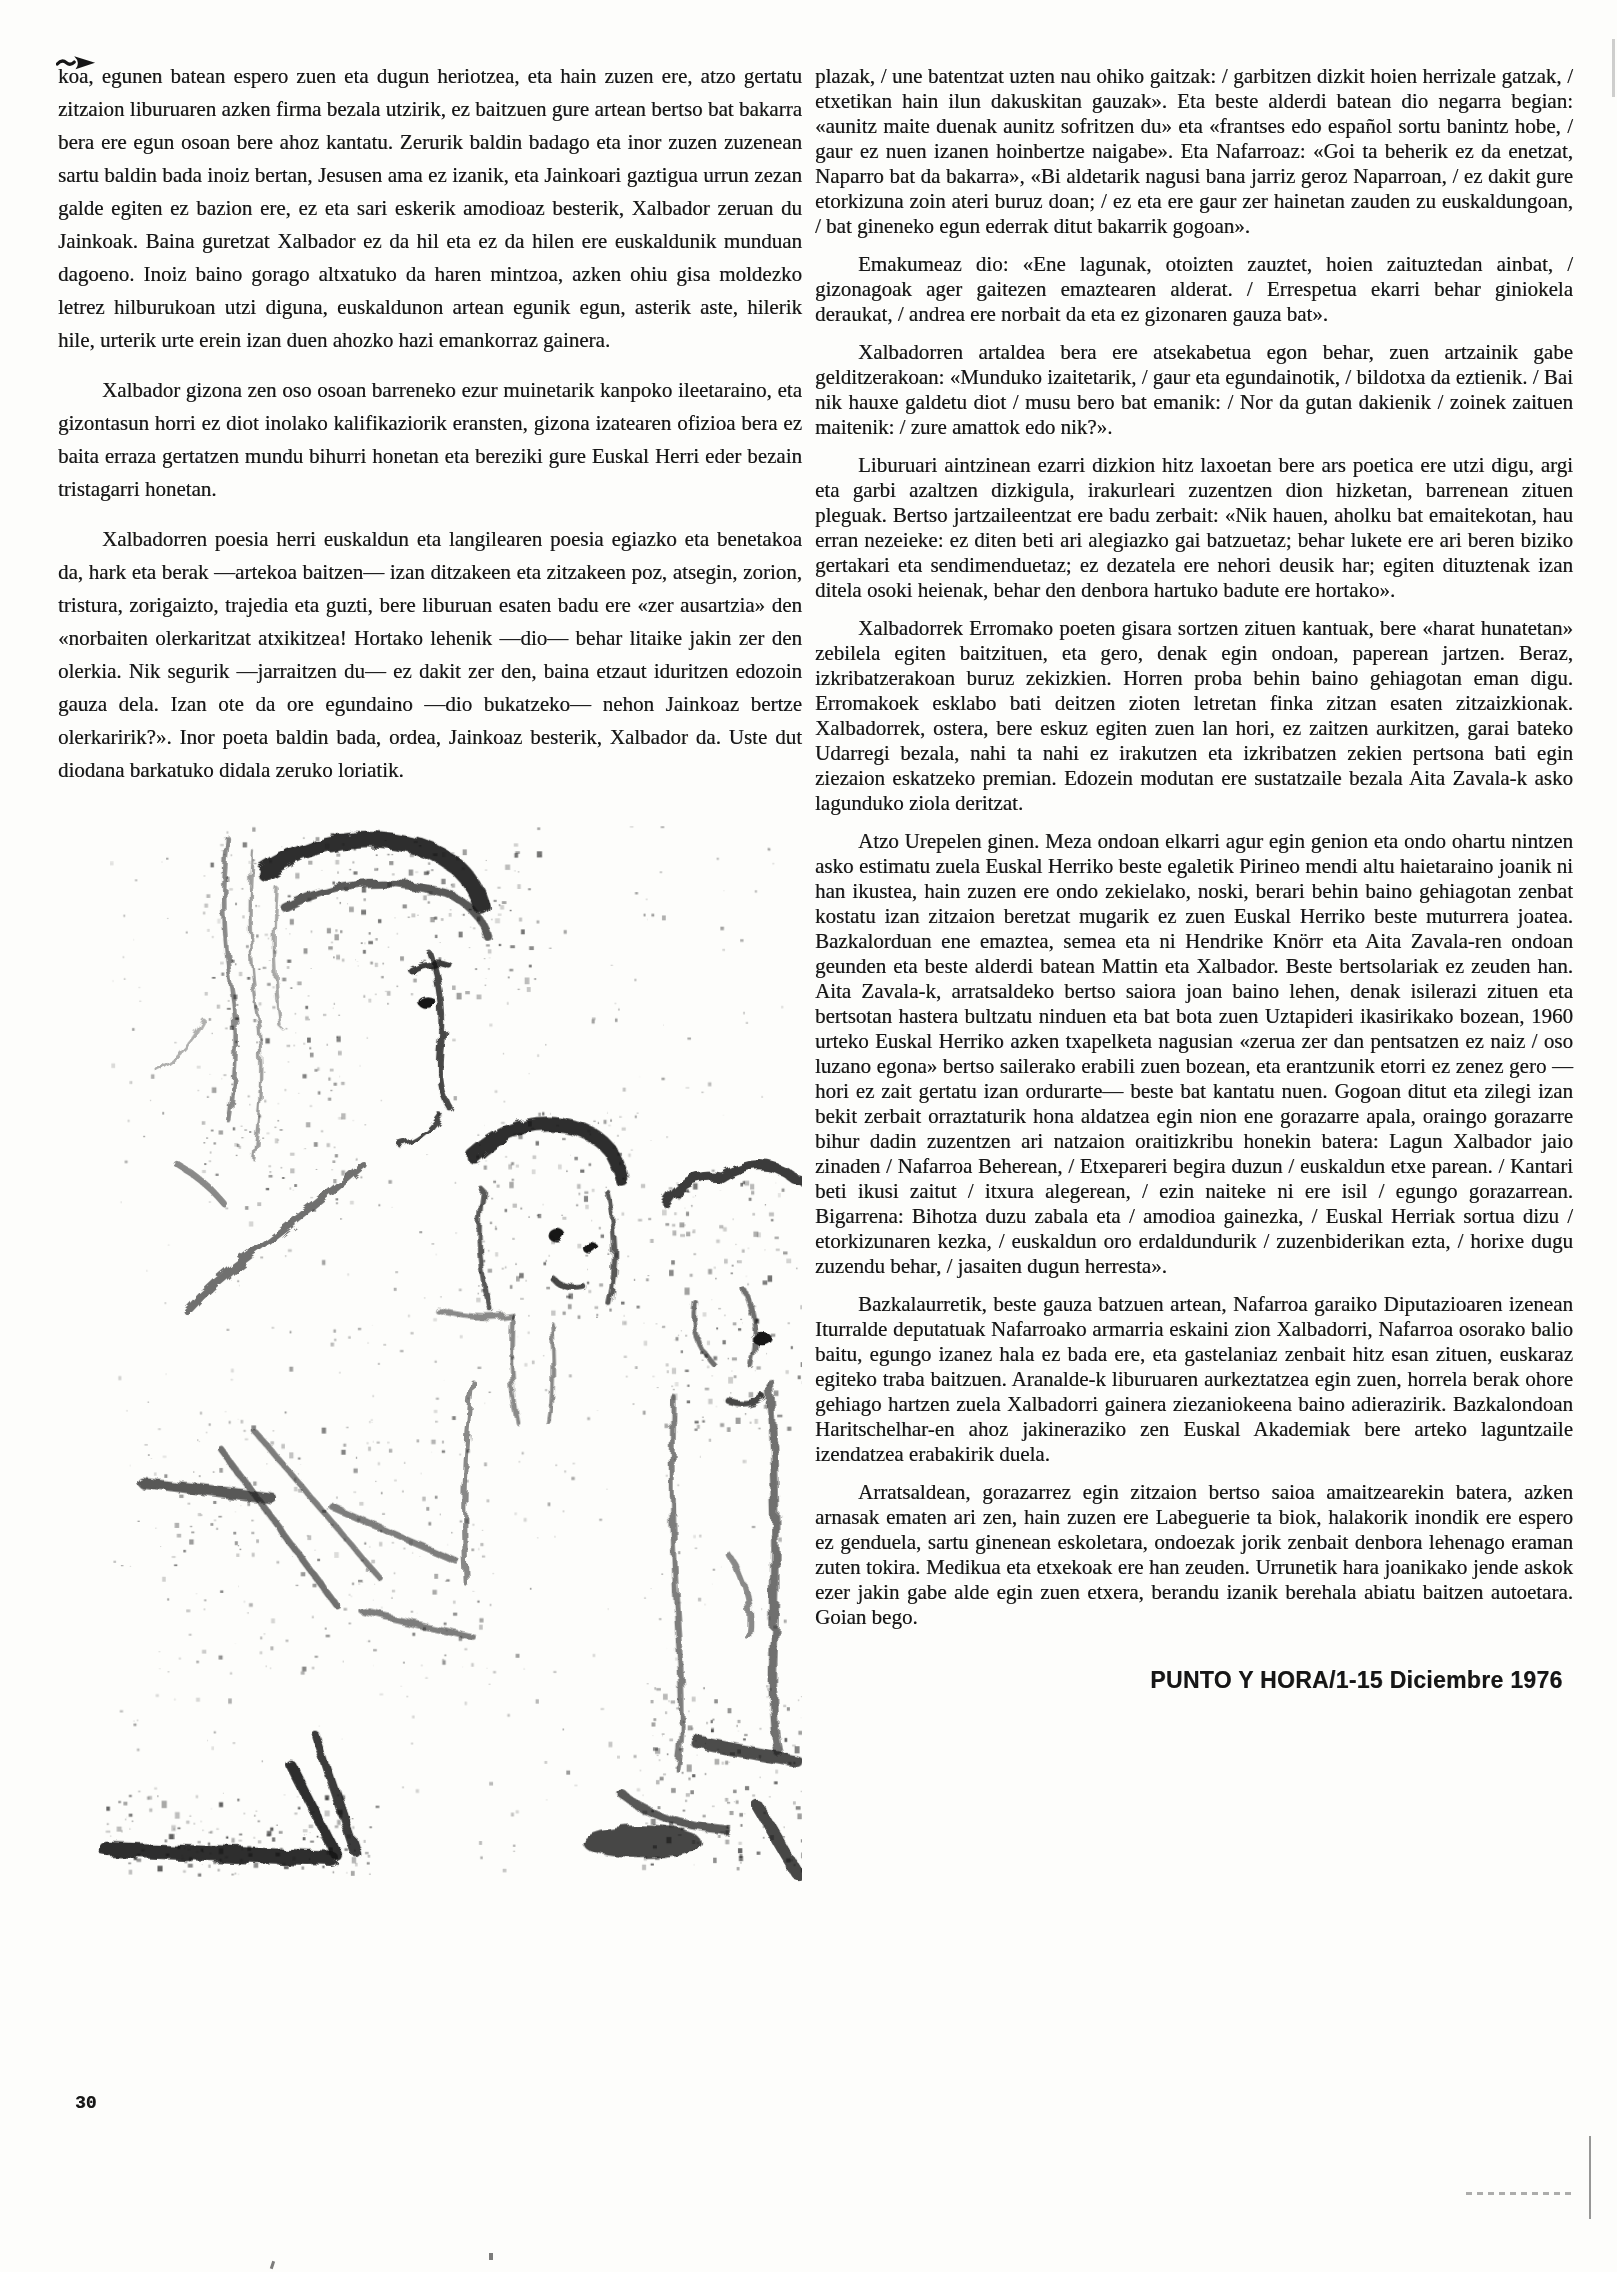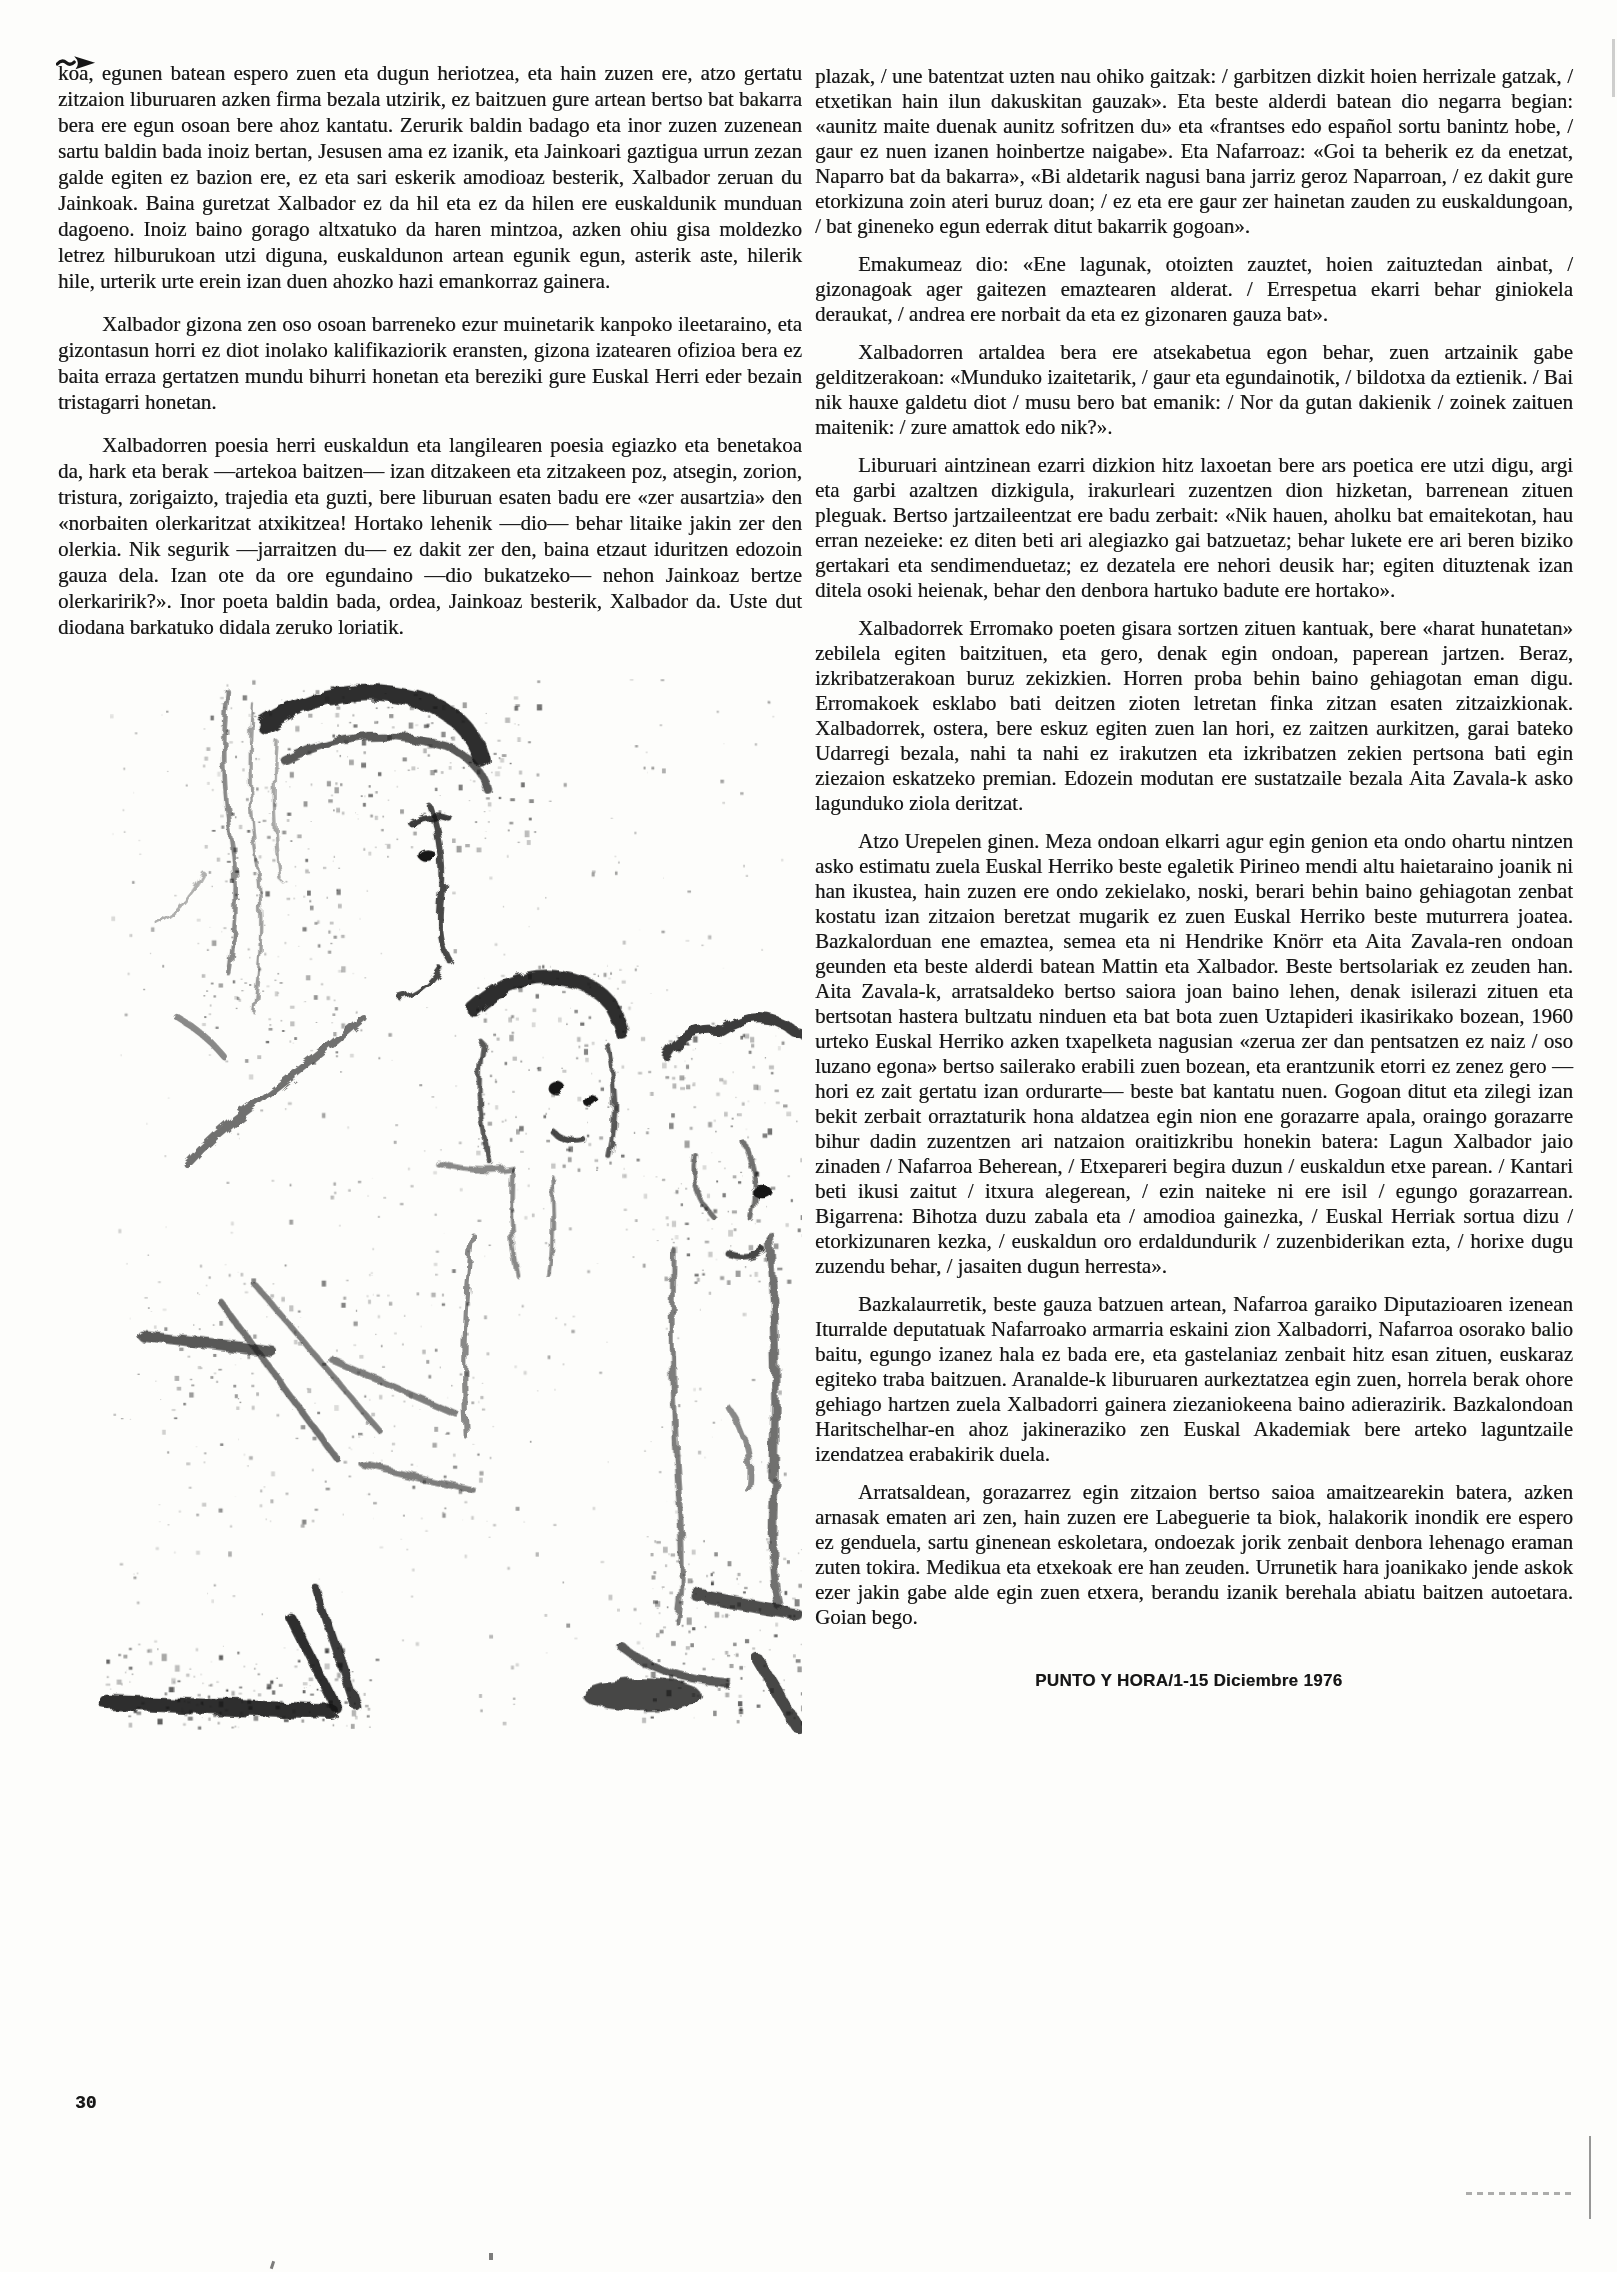--- a/index.html
+++ b/index.html
@@ -7,21 +7,21 @@
     position:relative;
     width:1617px;height:2273px;
     margin:0 auto;
     background:#fdfdfb;
     color:#161616;
     font-family:"Liberation Serif", serif;
     overflow:hidden;
   }
   
   .col{position:absolute;text-align:justify;}
-  .col-left{left:58px;top:60px;width:744px;font-size:21px;line-height:26px;}
+  .col-left{left:58px;top:60px;width:744px;font-size:21px;line-height:33px;}
   .col-right{left:815px;top:64px;width:758px;font-size:21px;line-height:25px;}
   .col p.para{margin:0;}
   .col-left p.para{margin-bottom:17px;text-indent:44px;}
   .col-right p.para{margin-bottom:13px;text-indent:43px;}
   .col p.para.no-indent{text-indent:0;}
   
   .col p.para, .caption, .page-number, .footer-line, .signature-name{
     text-shadow:0.4px 0.3px 0 rgba(20,20,20,0.55);
   }
   
@@ -63,25 +63,25 @@
   }
   .signature-name{
     font-family:"Liberation Sans", sans-serif;
     font-weight:bold;
     font-size:28.5px;
     letter-spacing:0.6px;
   }
   
   .footer-line{
     margin-top:38px;
-    text-align:center;
+    text-align:right;
     padding-right:10.4px;
     font-family:"Liberation Sans", sans-serif;
     font-weight:bold;
-    font-size:17px;
+    font-size:23px;
     letter-spacing:0.3px;
   }
   
   .artifact{position:absolute;background:#444;}
   .artifact.v-edge{left:1589px;top:2136px;width:1.9px;height:83px;opacity:0.55;}
   .artifact.dash-row{left:1466px;top:2192px;width:109px;height:2.6px;opacity:0.4;
     background:repeating-linear-gradient(90deg,#333 0 5.8px,transparent 5.8px 11px);}
   .artifact.speck1{left:271px;top:2261px;width:3.2px;height:7.8px;opacity:0.7;transform:rotate(18deg);}
   .artifact.speck2{left:489px;top:2253px;width:3.9px;height:6.5px;opacity:0.7;}
   .artifact.speck3{left:1612px;top:39px;width:2.6px;height:58px;opacity:0.25;}

